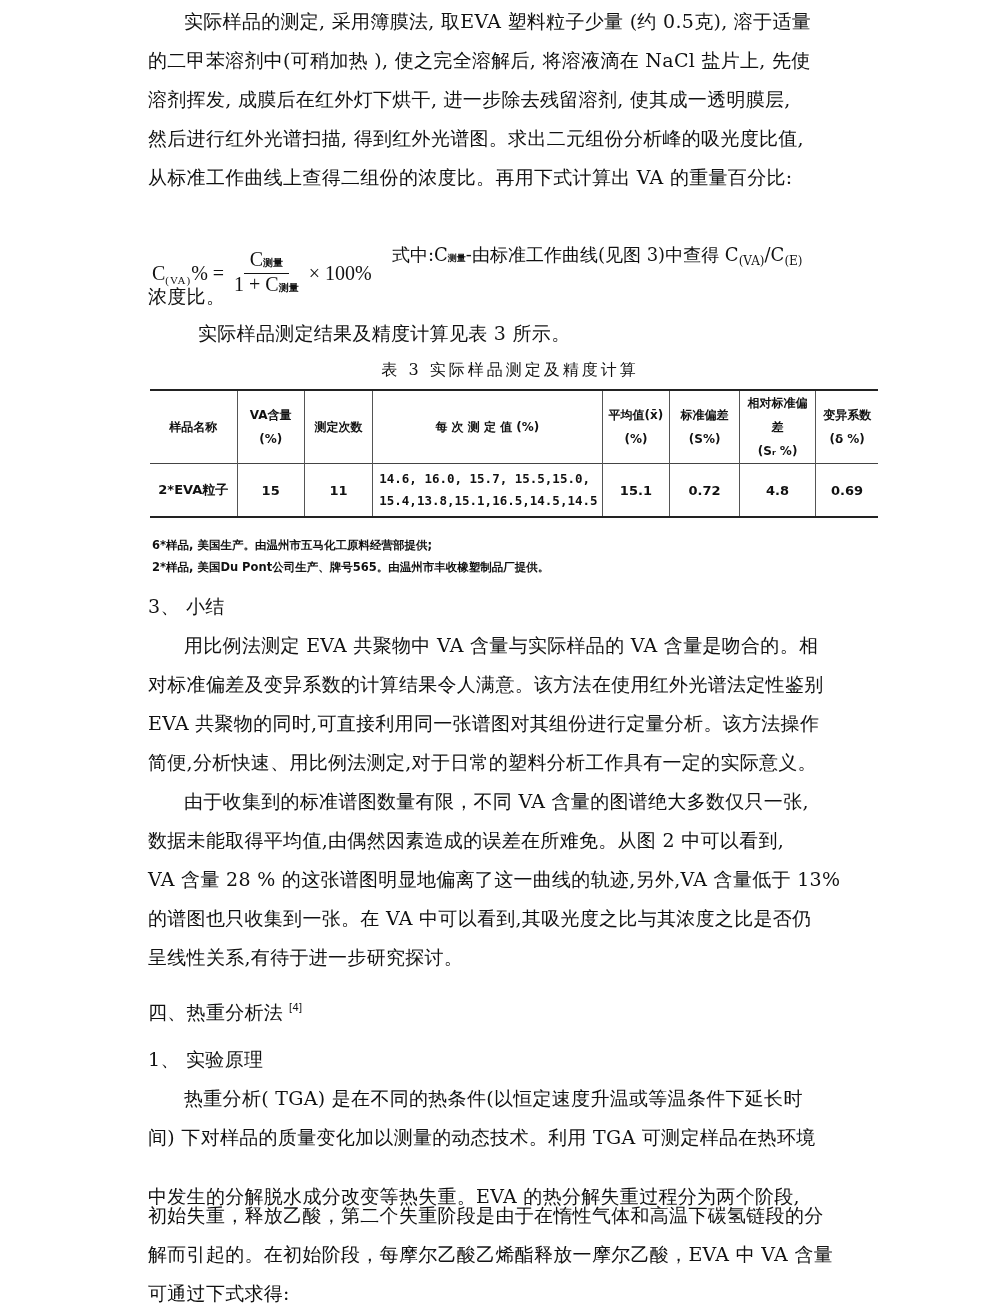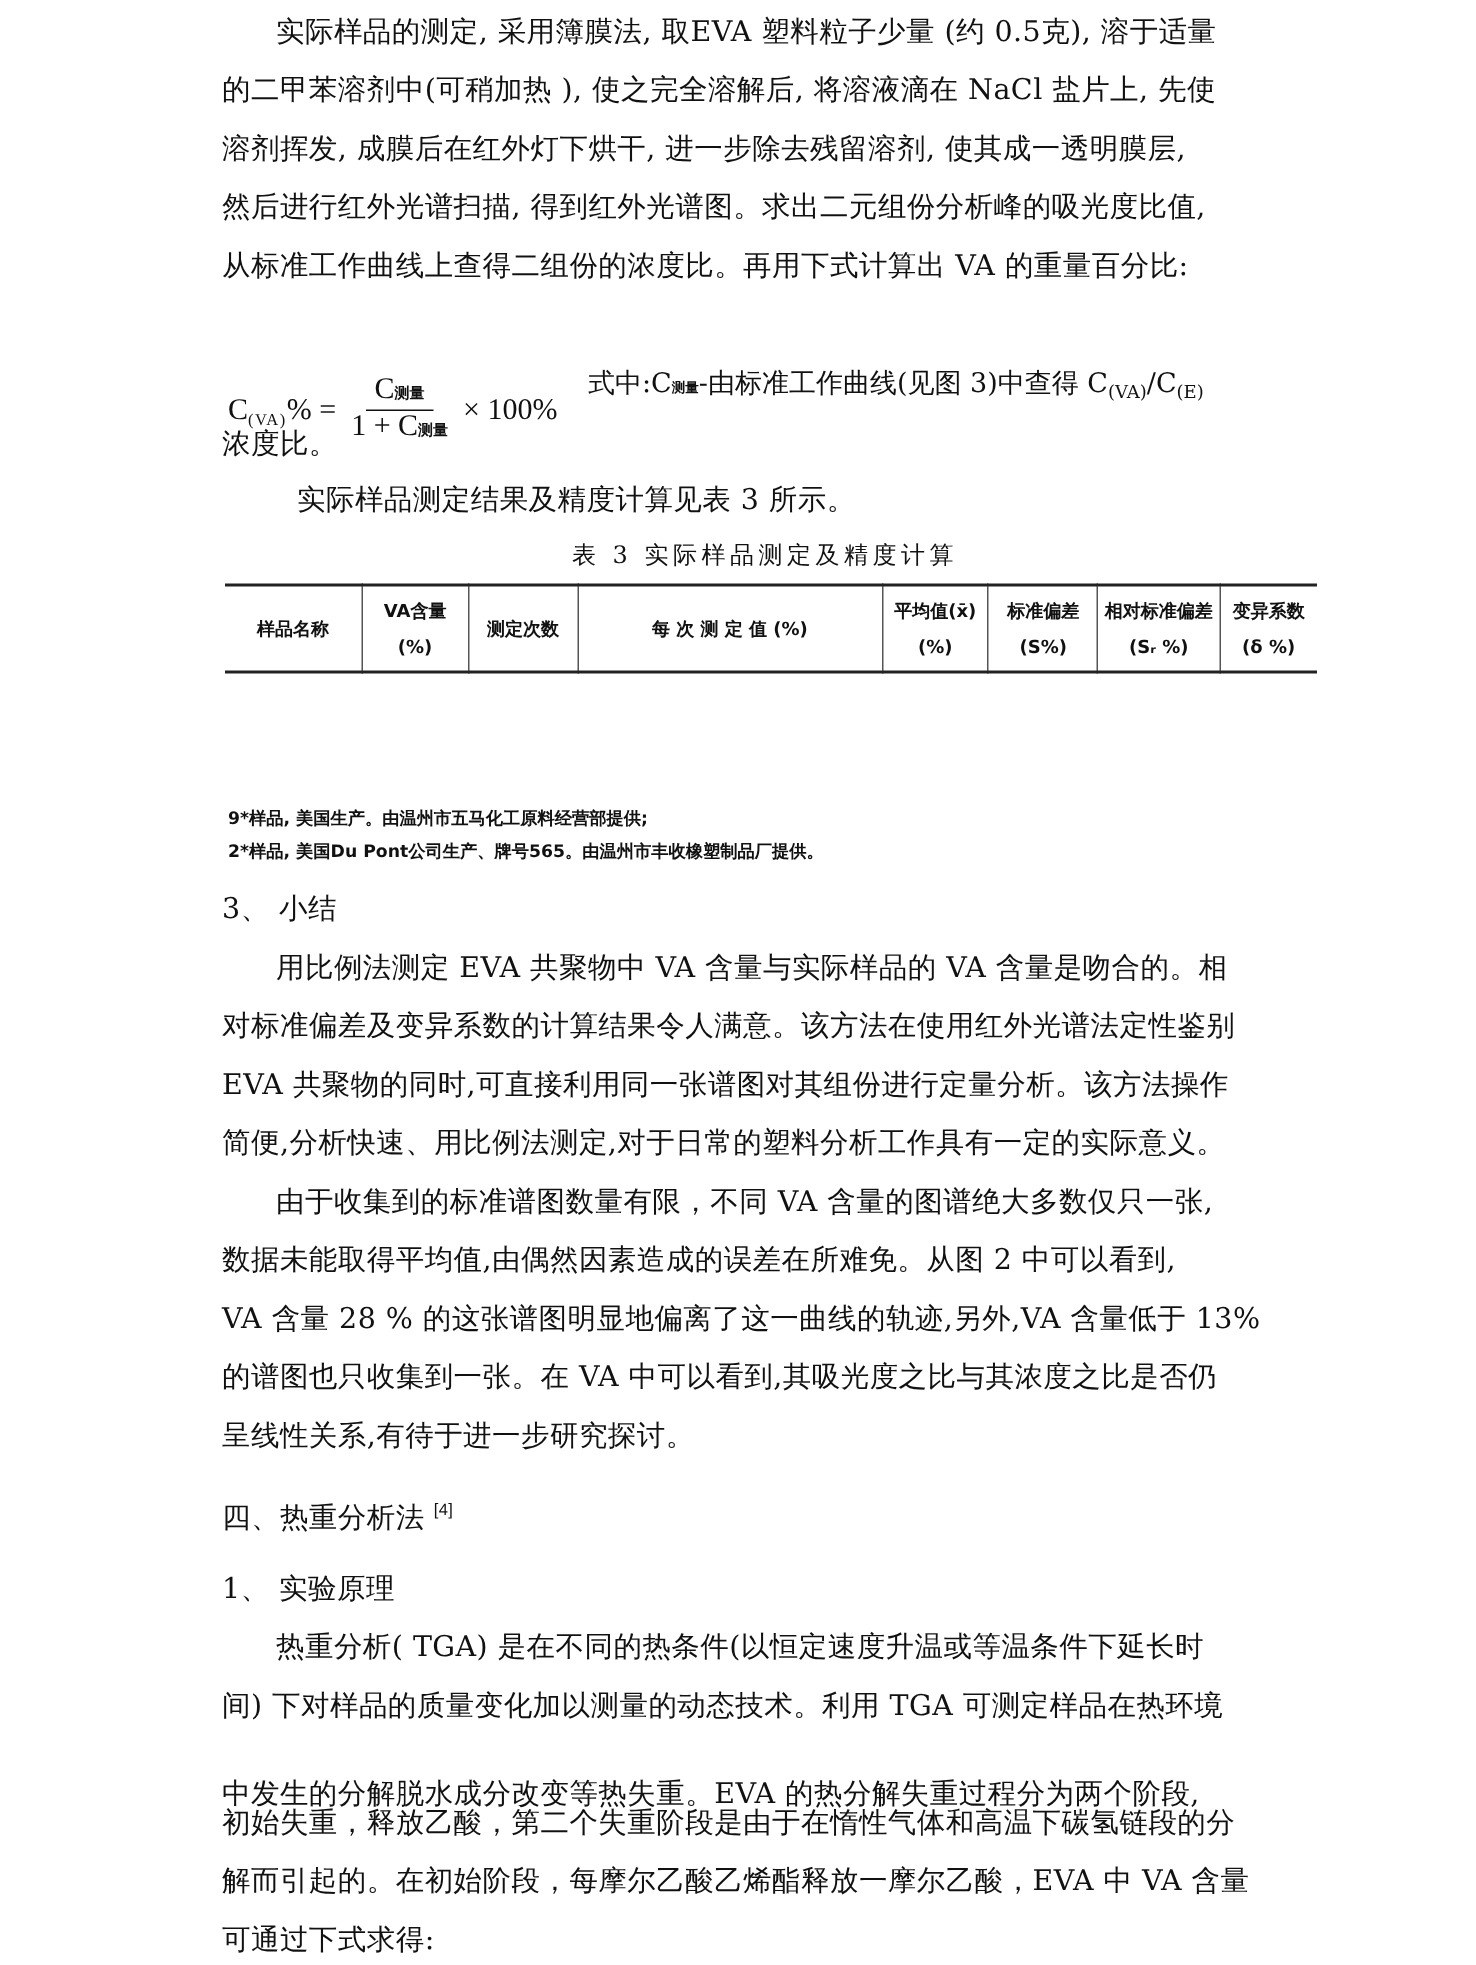--- a/index.html
+++ b/index.html
@@ -96,23 +96,33 @@
       <th><span>VA含量</span><br><span>(%)</span></th>
       <th><span>测定次数</span></th>
       <th><span>每 次 测 定 值 (%)</span></th>
       <th><span>平均值(x̄)</span><br><span>(%)</span></th>
       <th><span>标准偏差</span><br><span>(S%)</span></th>
       <th><span>相对标准偏差</span><br><span>(Sᵣ %)</span></th>
       <th><span>变异系数</span><br><span>(δ %)</span></th>
     </tr>
   </thead>
   <tbody>
+    <tr class="r2">
+      <td>2*EVA粒子</td>
+      <td>15</td>
+      <td>11</td>
+      <td class="vals"><span>14.6, 16.0, 15.7, 15.5,15.0,</span><br><span>15.4,13.8,15.1,16.5,14.5,14.5</span></td>
+      <td>15.1</td>
+      <td>0.72</td>
+      <td>4.8</td>
+      <td>0.69</td>
+    </tr>
   </tbody>
 </table>
-<div class="note" style="top:538px">9*样品, 美国生产。由温州市五马化工原料经营部提供;</div>
+<div class="note" style="top:538px">6*样品, 美国生产。由温州市五马化工原料经营部提供;</div>
 <div class="note" style="top:560px">2*样品, 美国Du Pont公司生产、牌号565。由温州市丰收橡塑制品厂提供。</div>
 
 <div class="line" style="top:594px">3、   小结</div>
 <div>
   <div class="line indent" style="top:633px">用比例法测定 EVA 共聚物中 VA 含量与实际样品的 VA 含量是吻合的。相</div>
   <div class="line" style="top:672px">对标准偏差及变异系数的计算结果令人满意。该方法在使用红外光谱法定性鉴别</div>
   <div class="line" style="top:711px">EVA 共聚物的同时,可直接利用同一张谱图对其组份进行定量分析。该方法操作</div>
   <div class="line" style="top:750px">简便,分析快速、用比例法测定,对于日常的塑料分析工作具有一定的实际意义。</div>
 </div>
 <div>

